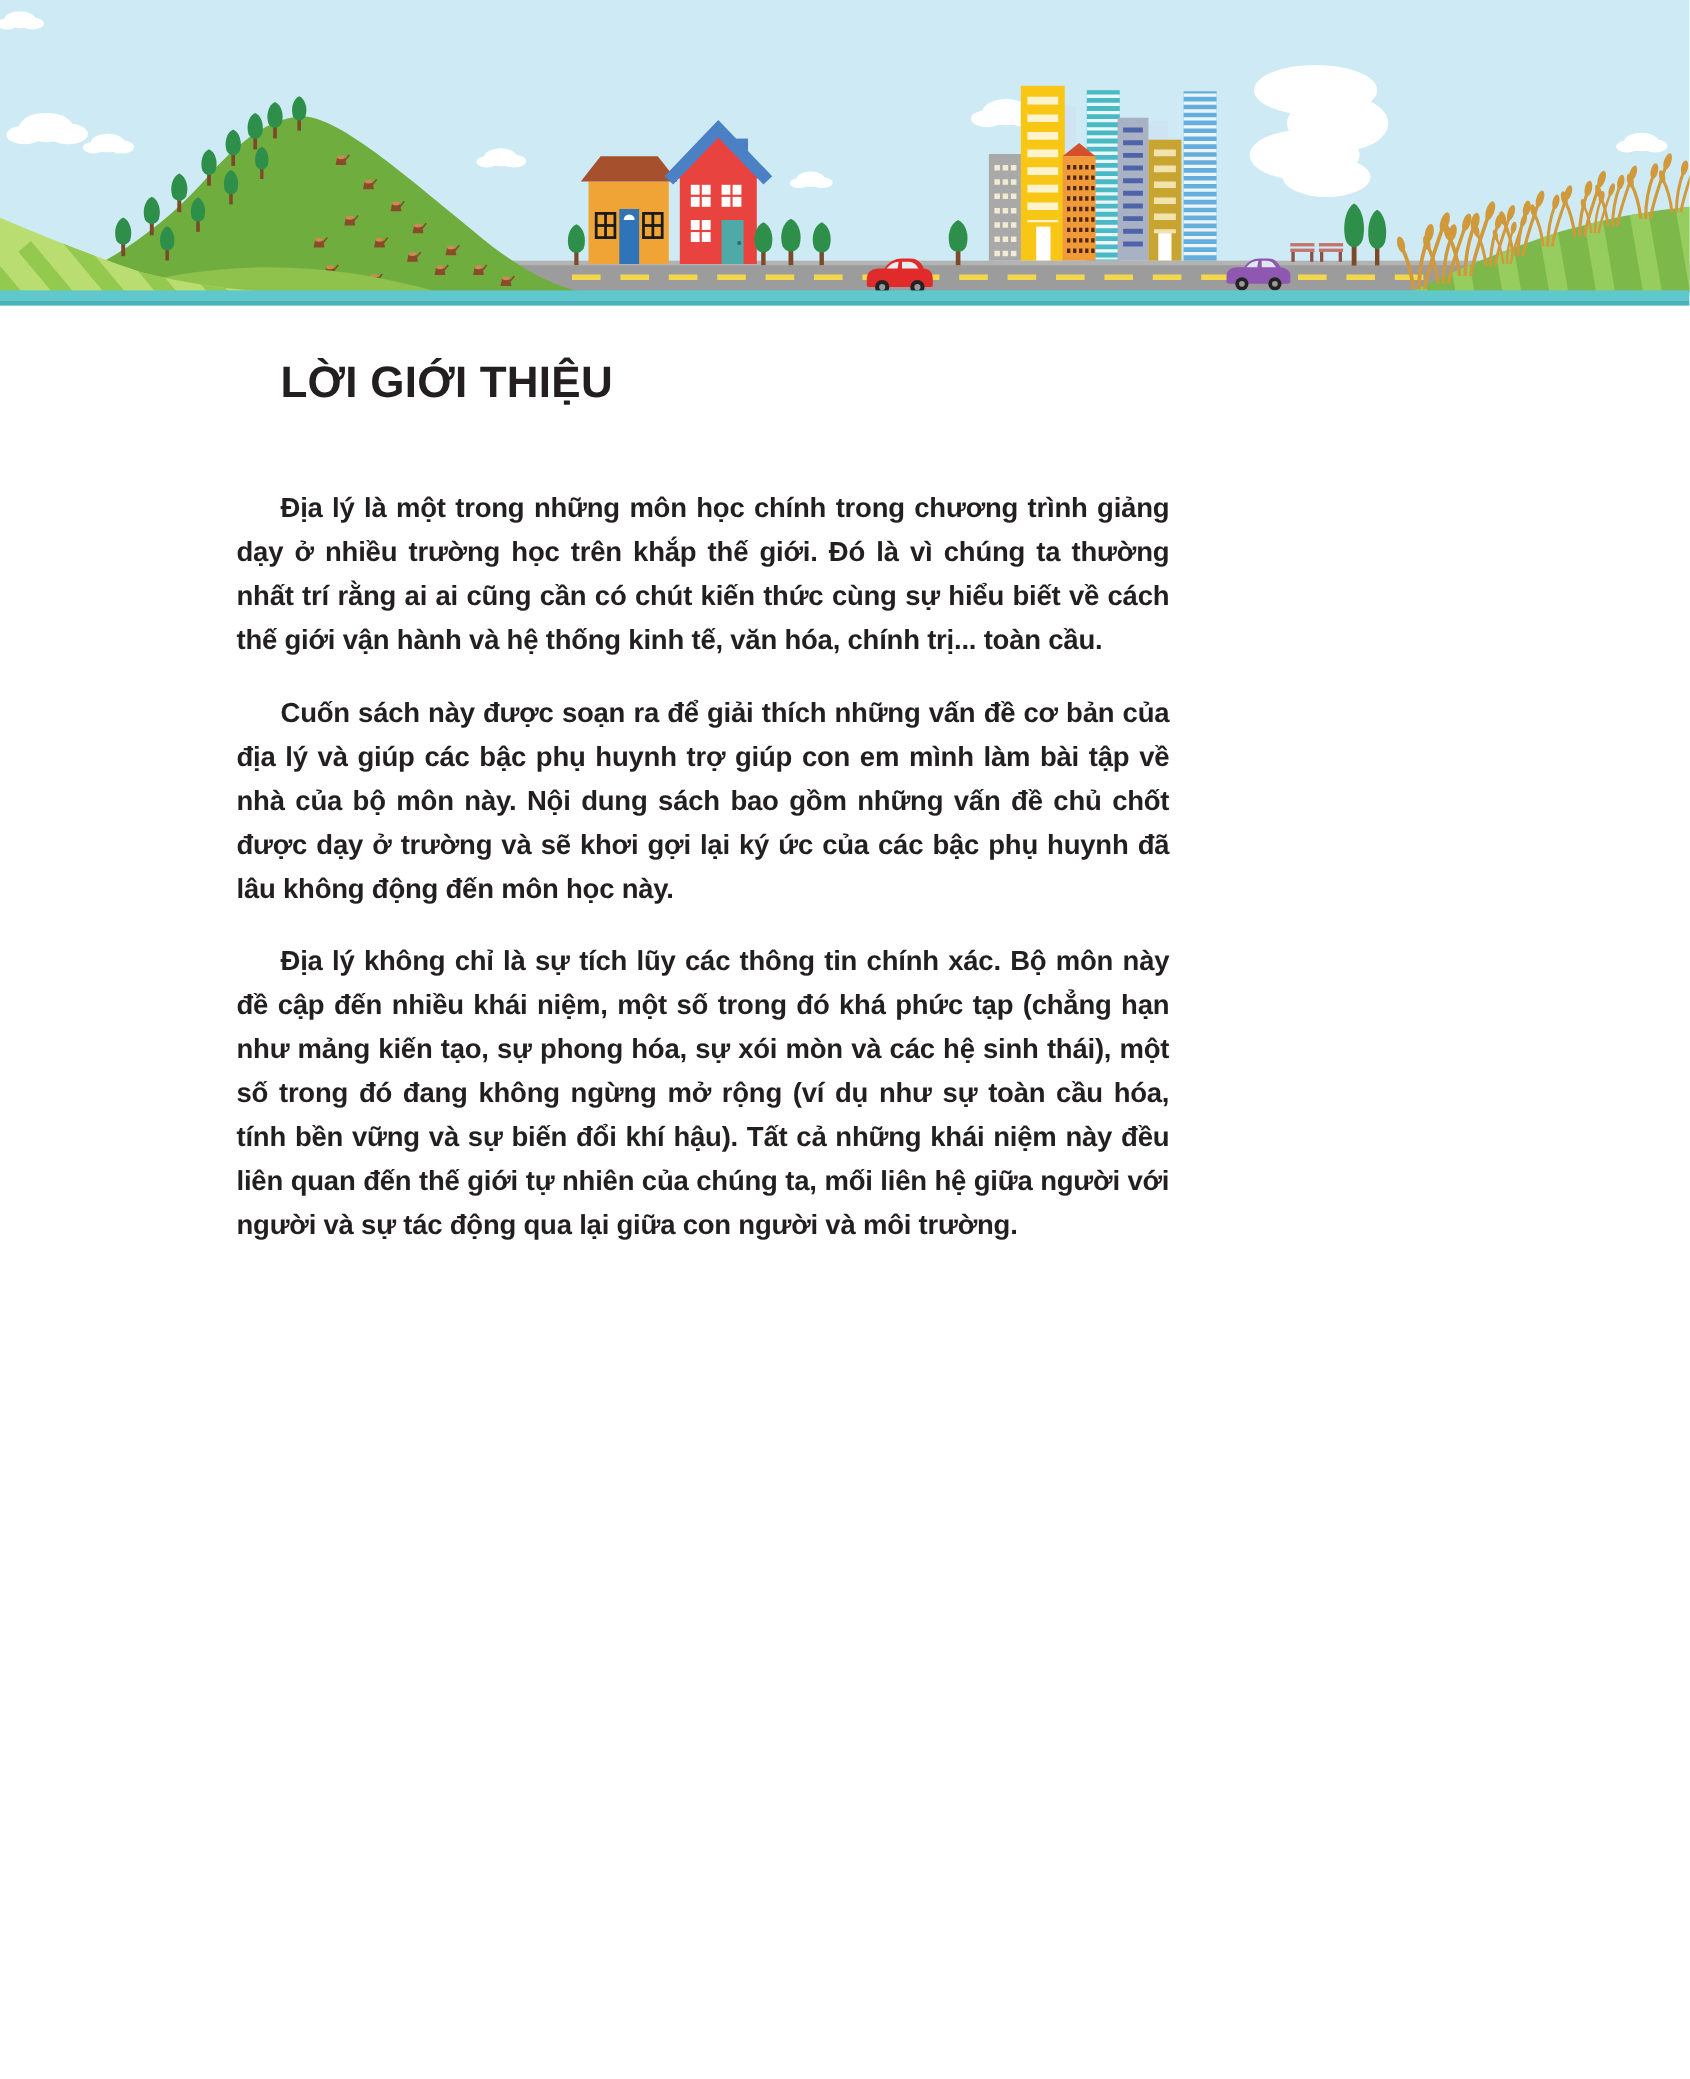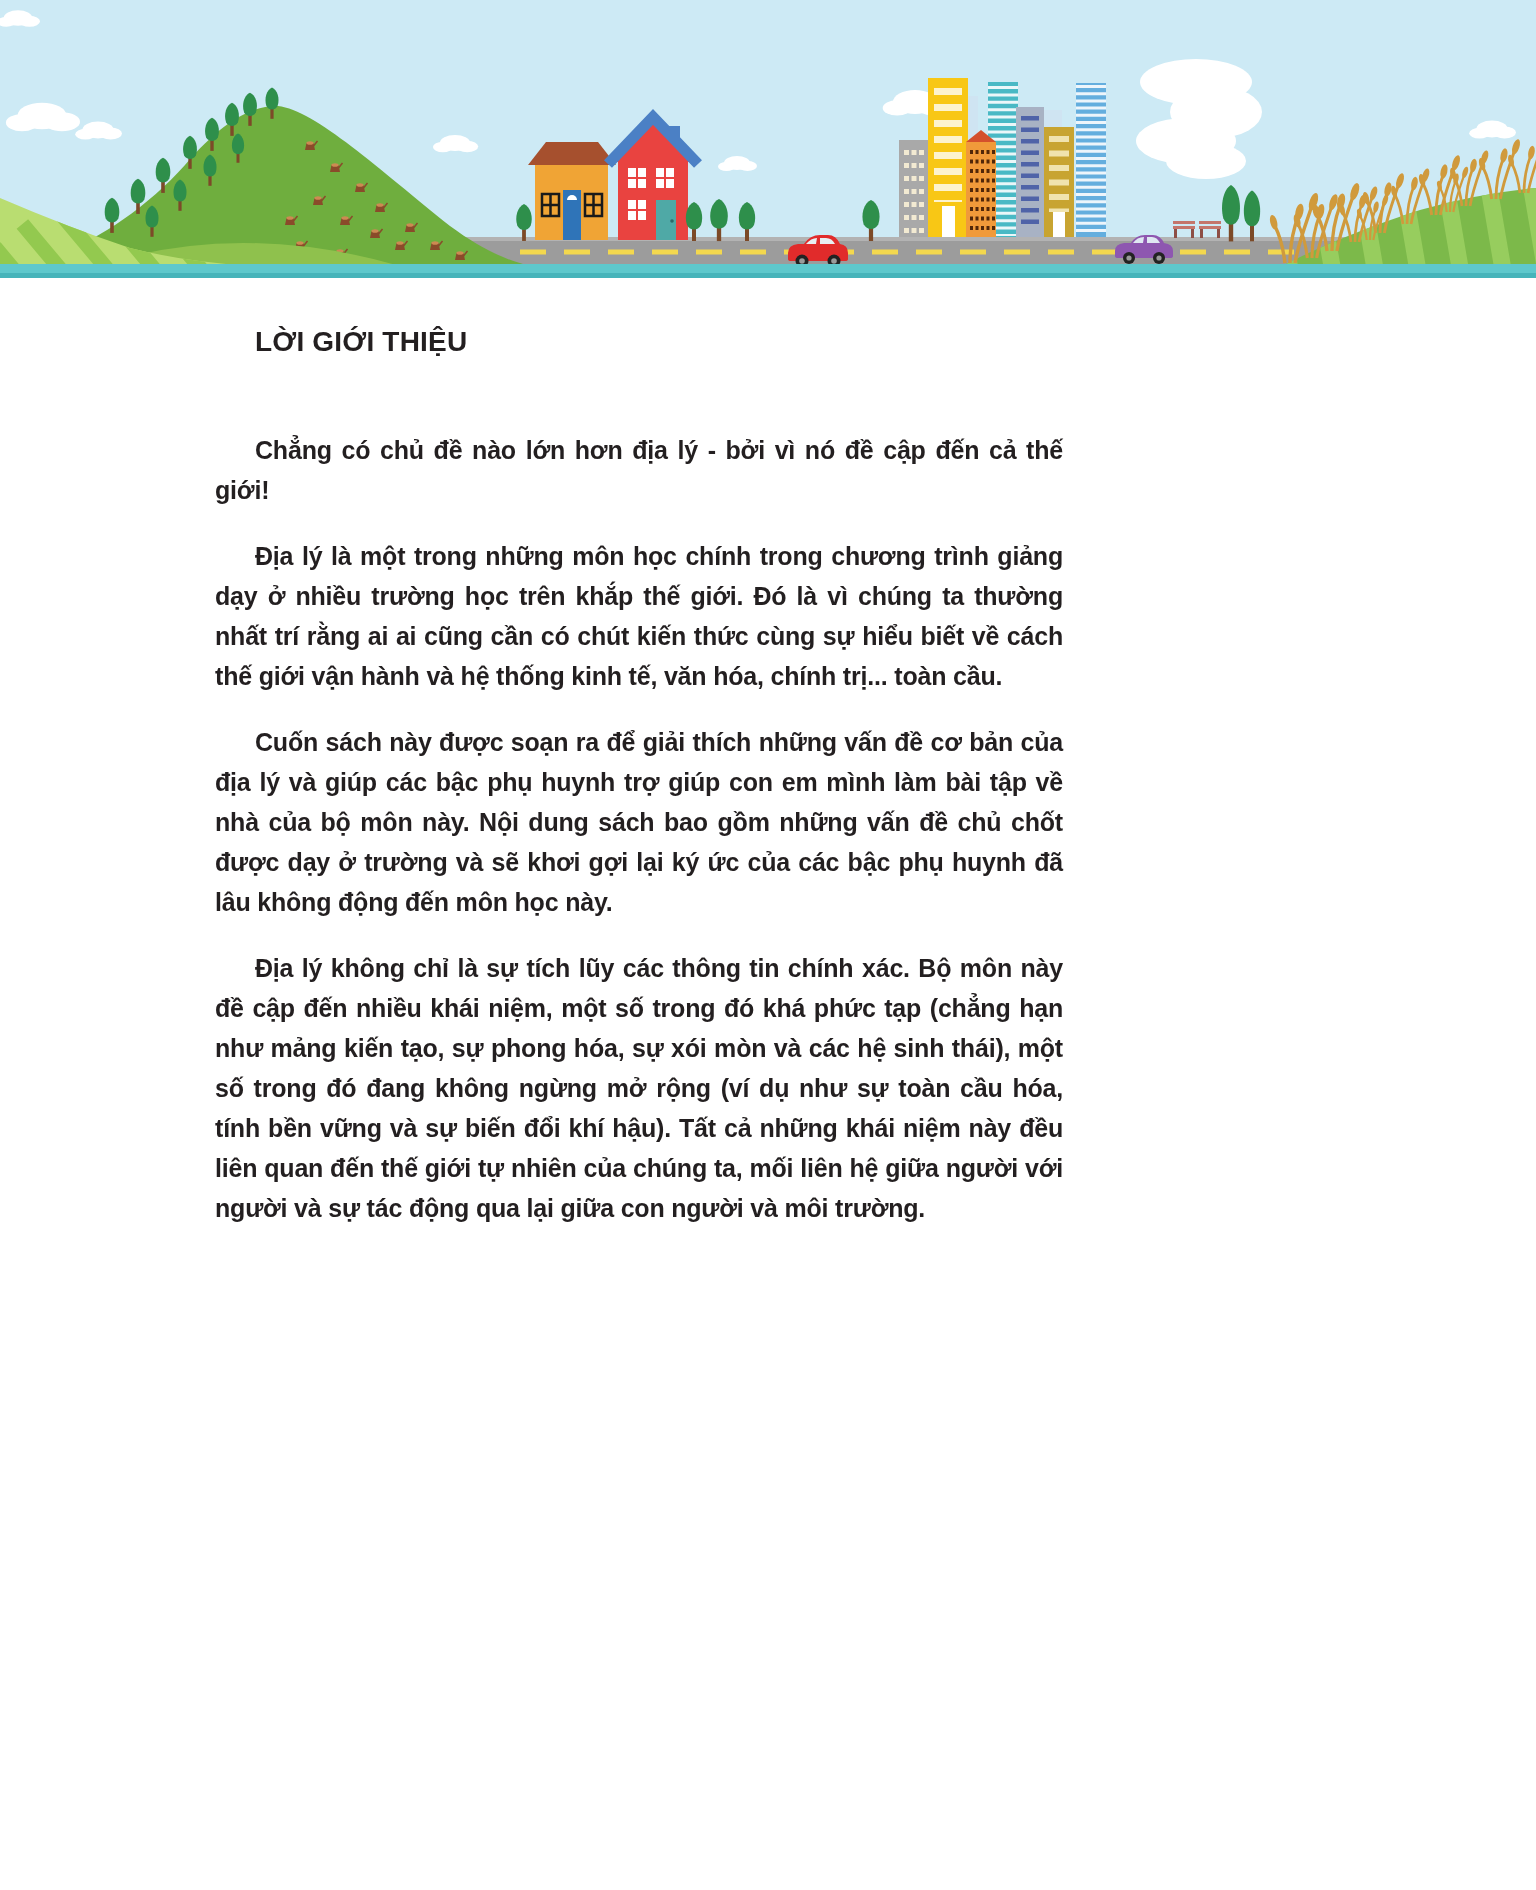--- a/index.html
+++ b/index.html
@@ -4,21 +4,21 @@
 <style>
   html,body{margin:0;padding:0;}
   body{
     width:1536px;height:1890px;background:#ffffff;overflow:hidden;
     font-family:"Liberation Sans","DejaVu Sans",sans-serif;
   }
   .header-art{display:block;width:1536px;height:278px;}
   .content{margin:50px 0 0 215px;width:848px;color:#231f20;}
   .page-title{
     font-family:"Liberation Sans","DejaVu Sans",sans-serif;
-    font-weight:800;font-size:28px;line-height:1;
+    font-weight:800;font-size:40px;line-height:1;
     margin:0 0 74px 40px;letter-spacing:0.2px;
   }
   .para{
     font-weight:bold;font-size:25px;line-height:40px;
     text-align:justify;text-indent:40px;letter-spacing:-0.2px;
     margin:0 0 26px 0;
   }
 </style>
 </head>
 <body>
@@ -265,18 +265,17 @@
 
   <g>
     <rect x="0" y="264" width="1536" height="9" fill="#5ec8cc"></rect>
     <rect x="0" y="273" width="1536" height="5" fill="#46b4ba"></rect>
   </g>
 </svg>
 
 <div class="content">
   <h1 class="page-title">LỜI GIỚI THIỆU</h1>
   <div>
-      <p class="para">Chẳng có chủ đề nào lớn hơn địa lý - bởi vì nó đề cập đến cả thế giới!</p>
       <p class="para">Địa lý là một trong những môn học chính trong chương trình giảng dạy ở nhiều trường học trên khắp thế giới. Đó là vì chúng ta thường nhất trí rằng ai ai cũng cần có chút kiến thức cùng sự hiểu biết về cách thế giới vận hành và hệ thống kinh tế, văn hóa, chính trị... toàn cầu.</p>
       <p class="para">Cuốn sách này được soạn ra để giải thích những vấn đề cơ bản của địa lý và giúp các bậc phụ huynh trợ giúp con em mình làm bài tập về nhà của bộ môn này. Nội dung sách bao gồm những vấn đề chủ chốt được dạy ở trường và sẽ khơi gợi lại ký ức của các bậc phụ huynh đã lâu không động đến môn học này.</p>
       <p class="para">Địa lý không chỉ là sự tích lũy các thông tin chính xác. Bộ môn này đề cập đến nhiều khái niệm, một số trong đó khá phức tạp (chẳng hạn như mảng kiến tạo, sự phong hóa, sự xói mòn và các hệ sinh thái), một số trong đó đang không ngừng mở rộng (ví dụ như sự toàn cầu hóa, tính bền vững và sự biến đổi khí hậu). Tất cả những khái niệm này đều liên quan đến thế giới tự nhiên của chúng ta, mối liên hệ giữa người với người và sự tác động qua lại giữa con người và môi trường.</p>
     </div>
 </div>
 
 </body></html>

